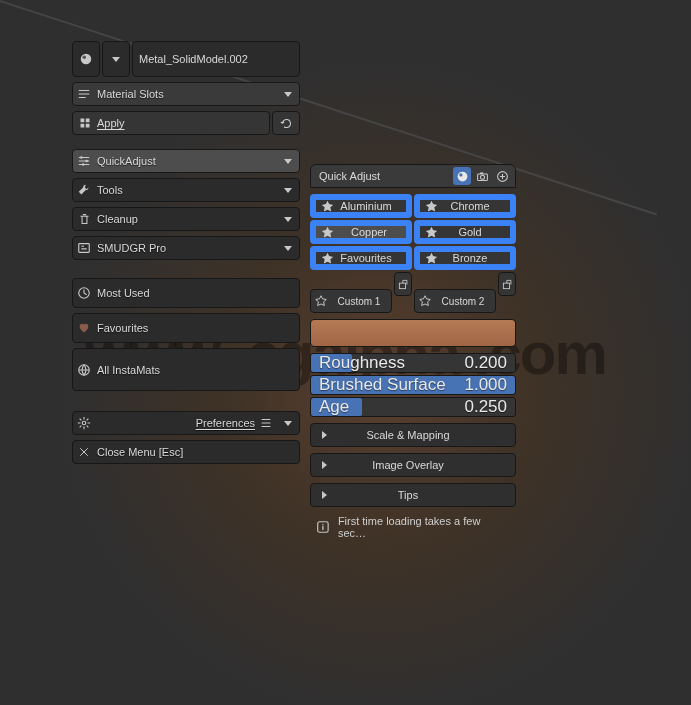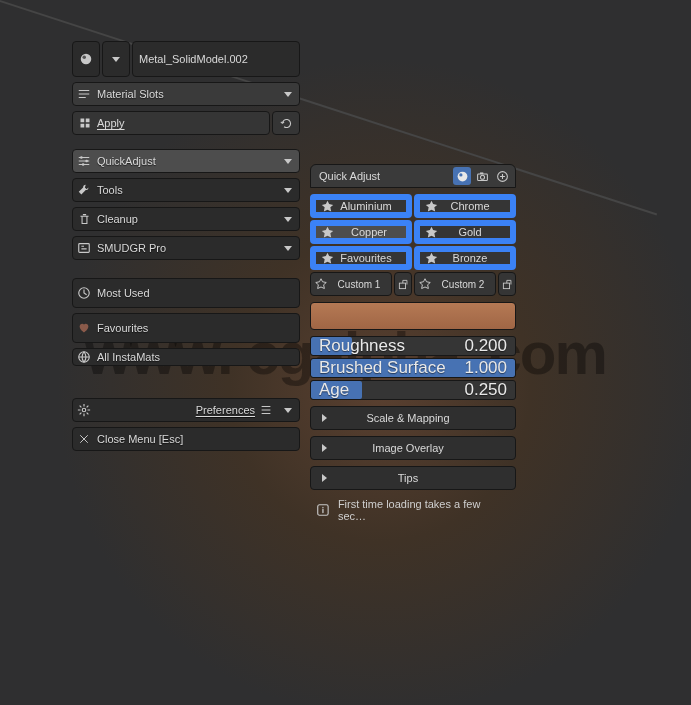--- a/index.html
+++ b/index.html
@@ -33,21 +33,21 @@
 .right-header .icons { display: flex; gap: 2px; }
 .pill-icon { width: 18px; height: 18px; border-radius: 3px; display: flex; align-items: center; justify-content: center; }
 .pill-icon.active { background: #4772b3; }
 .preset-grid { display: grid; grid-template-columns: 1fr 1fr; gap: 2px; margin-bottom: 2px; }
 .preset { height: 24px; background: #353535; border: 6px solid #3b82f6; border-radius: 4px; display: flex; align-items: center; color: #d9d9d9; font-size: 11px; }
 .preset.sel { background: #4d4d4d; }
 .preset .star { width: 22px; display: flex; align-items: center; justify-content: center; flex-shrink: 0; }
 .preset .plabel { flex: 1; text-align: center; padding-right: 12px; }
 .preset.sel .plabel { padding-right: 6px; }
 .custom-row { display: grid; grid-template-columns: 1fr 18px 1fr 18px; gap: 2px; margin-bottom: 6px; }
-.cbtn { height: 24px; background: #353535; border: 1px solid #171717; border-radius: 4px; display: flex; align-items: center; color: #d9d9d9; font-size: 11px; }
+.cbtn { height: 24px; background: #353535; border: 1px solid #171717; border-radius: 4px; display: flex; align-items: center; color: #d9d9d9; font-size: 11px; margin-top: 17px; }
 .cbtn .star { width: 20px; display: flex; align-items: center; justify-content: center; }
 .cbtn .cl { flex: 1; text-align: center; font-size: 10px; padding-right: 4px; }
 .mini { height: 24px; background: #353535; border: 1px solid #171717; border-radius: 4px; display: flex; align-items: center; justify-content: center; }
 .swatch { height: 28px; background: linear-gradient(180deg, #b57954 0%, #a06645 100%); border: 1px solid #171717; border-radius: 4px; margin-bottom: 6px; }
 .slider { height: 20px; background: #353535; border: 1px solid #171717; border-radius: 3px; display: flex; align-items: center; position: relative; color: #e9e9e9; font-size: 17px; margin-bottom: 2px; overflow: hidden; }
 .slider .fillbar { position: absolute; left: 0; top: 0; bottom: 0; background: #4772b3; border-radius: 2px; }
 .slider .sl { position: relative; padding-left: 8px; flex: 1; text-shadow: 0 1px 1px rgba(0,0,0,0.5); }
 .slider .sv { position: relative; padding-right: 8px; text-shadow: 0 1px 1px rgba(0,0,0,0.5); }
 .expand { height: 24px; background: #2f2f2f; border: 1px solid #171717; border-radius: 4px; display: flex; align-items: center; color: #d9d9d9; font-size: 11px; margin-top: 6px; }
 .expand .tri { width: 26px; display: flex; align-items: center; justify-content: center; }
@@ -161,21 +161,21 @@
 
   <div class="row gap-sm" style="height:30px">
     <span class="icon">
       <svg width="14" height="14" viewBox="0 0 16 16">
           <path d="M8 13s-5-3-5-7a3 3 0 0 1 5-2 3 3 0 0 1 5 2c0 4-5 7-5 7z" fill="#8a5a4a"></path>
         </svg>
     </span>
     <span class="label">Favourites</span>
   </div>
 
-  <div class="row gap-lg" style="height:18px;margin-bottom:32px">
+  <div class="row gap-lg" style="height:43px;margin-bottom:20px">
     <span class="icon">
       <svg width="14" height="14" viewBox="0 0 16 16">
           <circle cx="8" cy="8" r="6" class="icon-stroke"></circle>
           <path d="M2 8h12M8 2a10 10 0 0 1 0 12M8 2a10 10 0 0 0 0 12" class="icon-stroke"></path>
         </svg>
     </span>
     <span class="label">All InstaMats</span>
   </div>
 
   <div class="row gap-sm">

